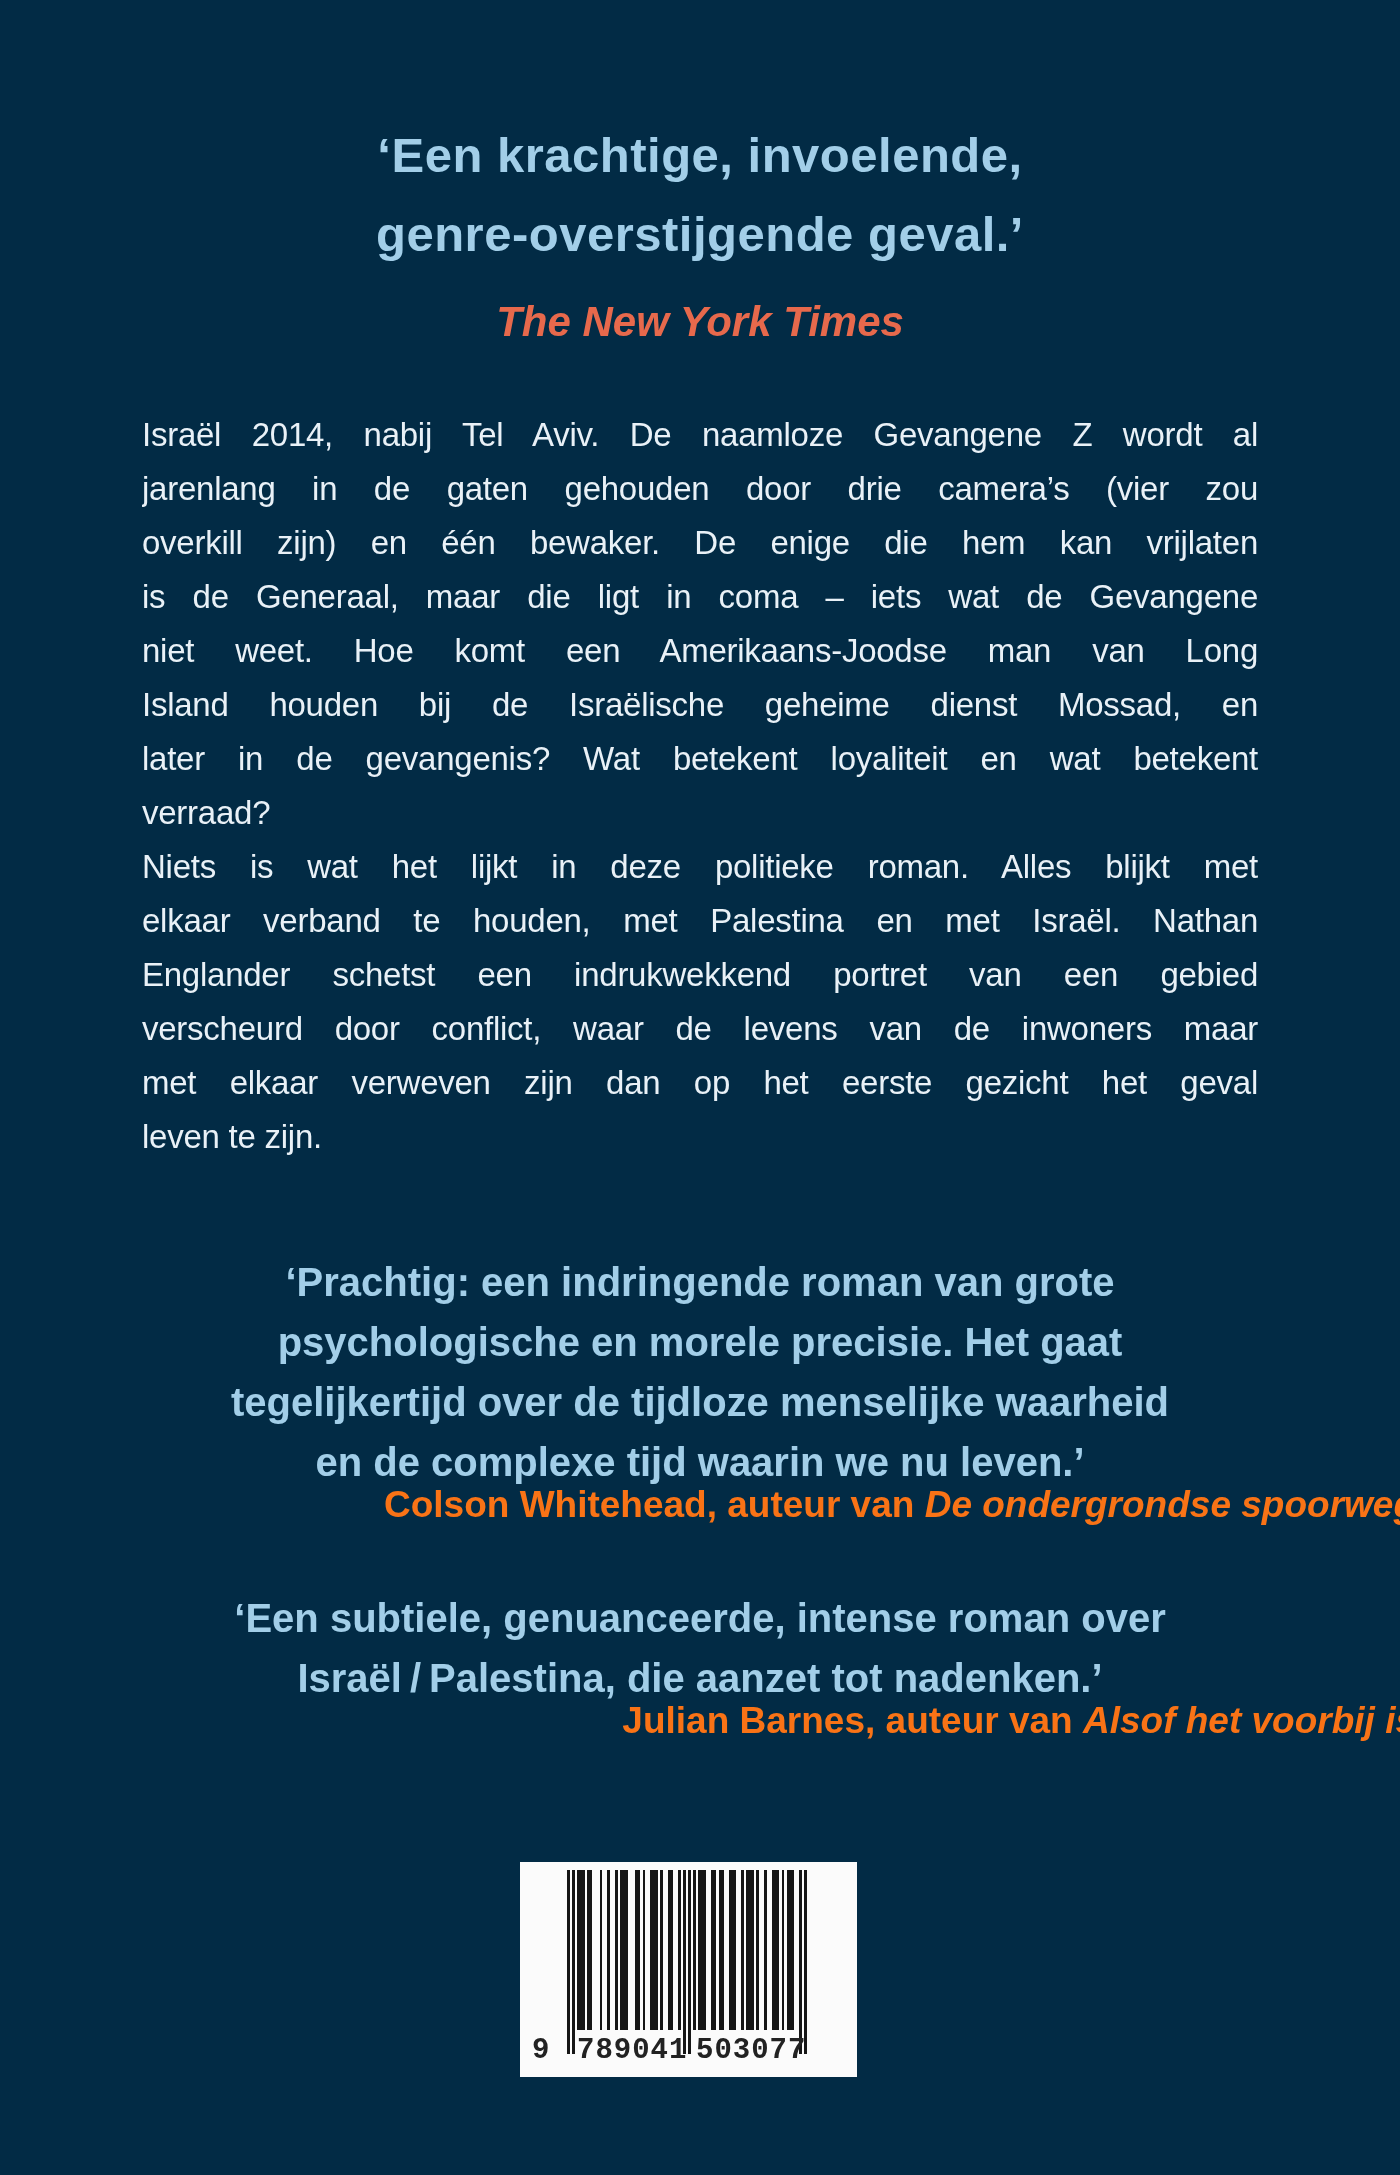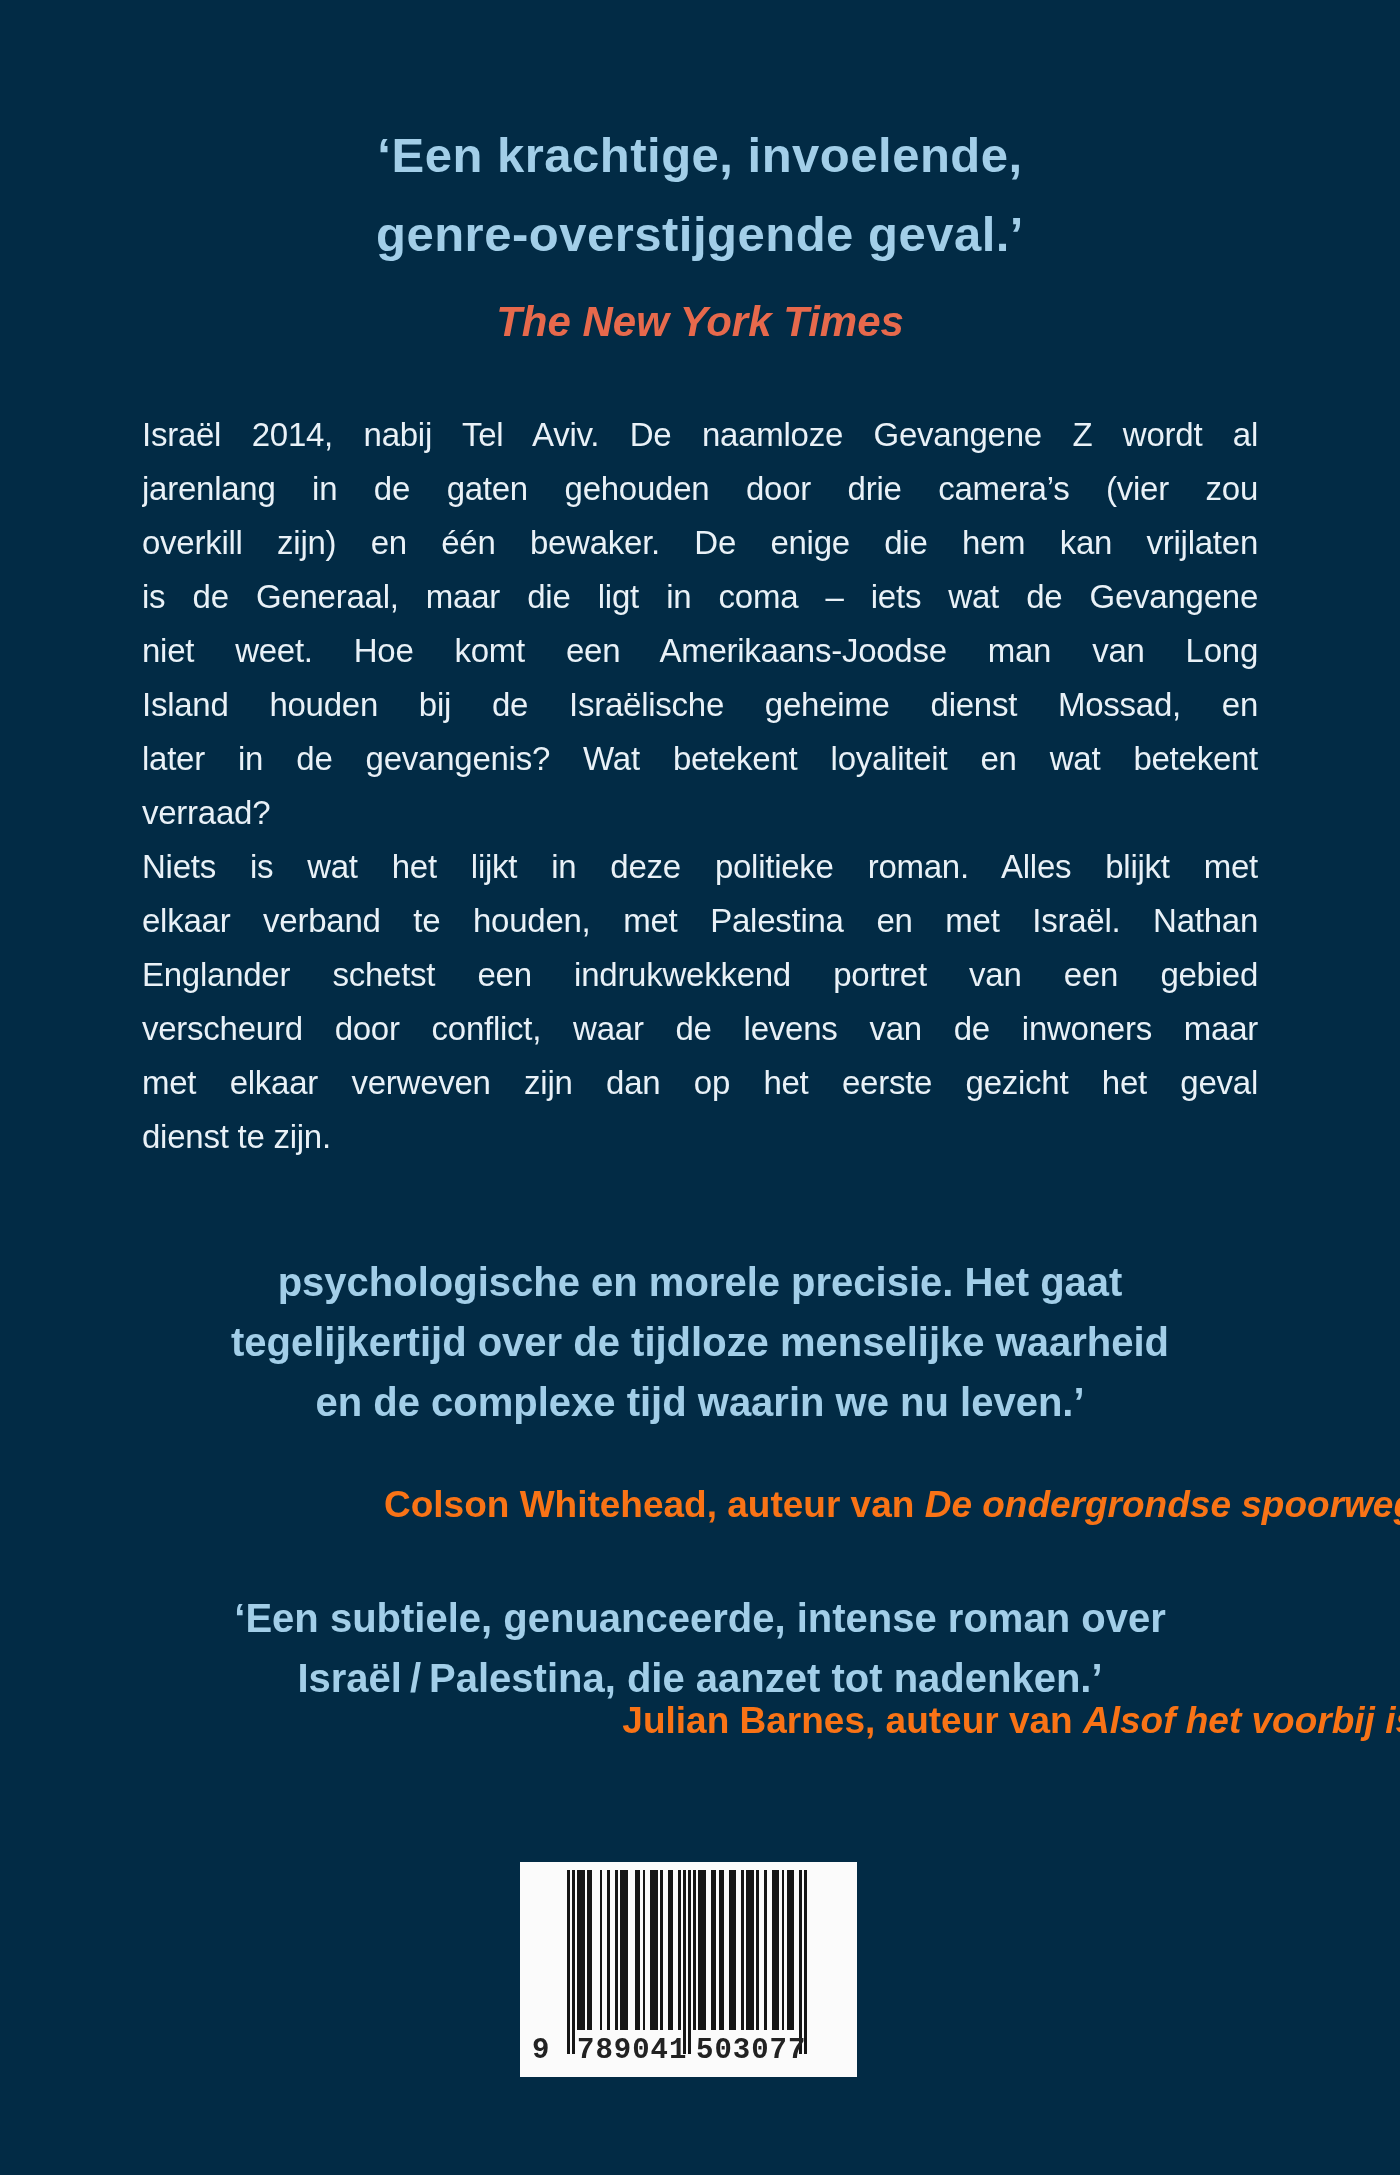--- a/index.html
+++ b/index.html
@@ -84,24 +84,25 @@
       <div class="line">is de Generaal, maar die ligt in coma – iets wat de Gevangene</div>
       <div class="line">niet weet. Hoe komt een Amerikaans-Joodse man van Long</div>
       <div class="line">Island houden bij de Israëlische geheime dienst Mossad, en</div>
       <div class="line">later in de gevangenis? Wat betekent loyaliteit en wat betekent</div>
       <div class="line noj">verraad?</div>
       <div class="line">Niets is wat het lijkt in deze politieke roman. Alles blijkt met</div>
       <div class="line">elkaar verband te houden, met Palestina en met Israël. Nathan</div>
       <div class="line">Englander schetst een indrukwekkend portret van een gebied</div>
       <div class="line">verscheurd door conflict, waar de levens van de inwoners maar</div>
       <div class="line">met elkaar verweven zijn dan op het eerste gezicht het geval</div>
-      <div class="line noj">dienst te zijn.</div>
+      <div class="line noj">leven te zijn.</div>
     </div>
 
   <div class="quote quote-colson">
+      <div class="line">‘Prachtig: een indringende roman van grote</div>
       <div class="line">psychologische en morele precisie. Het gaat</div>
       <div class="line">tegelijkertijd over de tijdloze menselijke waarheid</div>
       <div class="line">en de complexe tijd waarin we nu leven.’</div>
     </div>
 
   <div class="attribution attr-colson">
     <span>Colson Whitehead, auteur van </span><span class="book-title">De ondergrondse spoorweg</span>
   </div>
 
   <div class="quote quote-julian">

